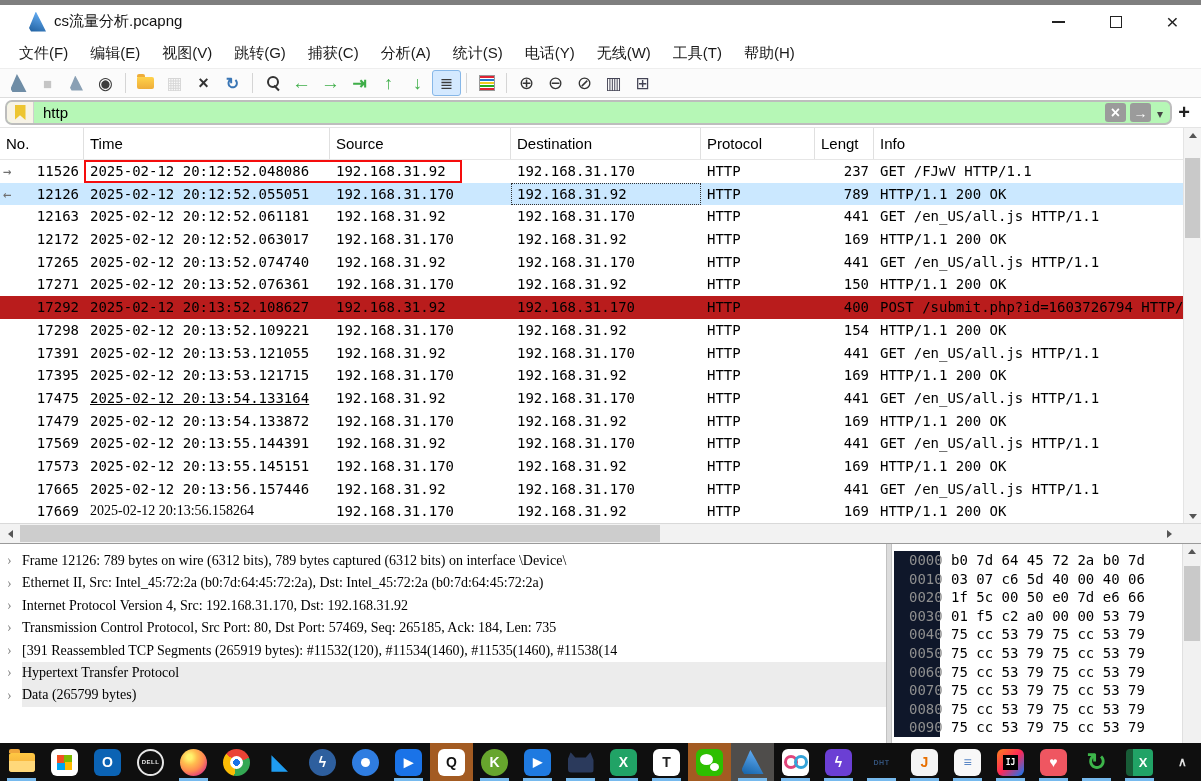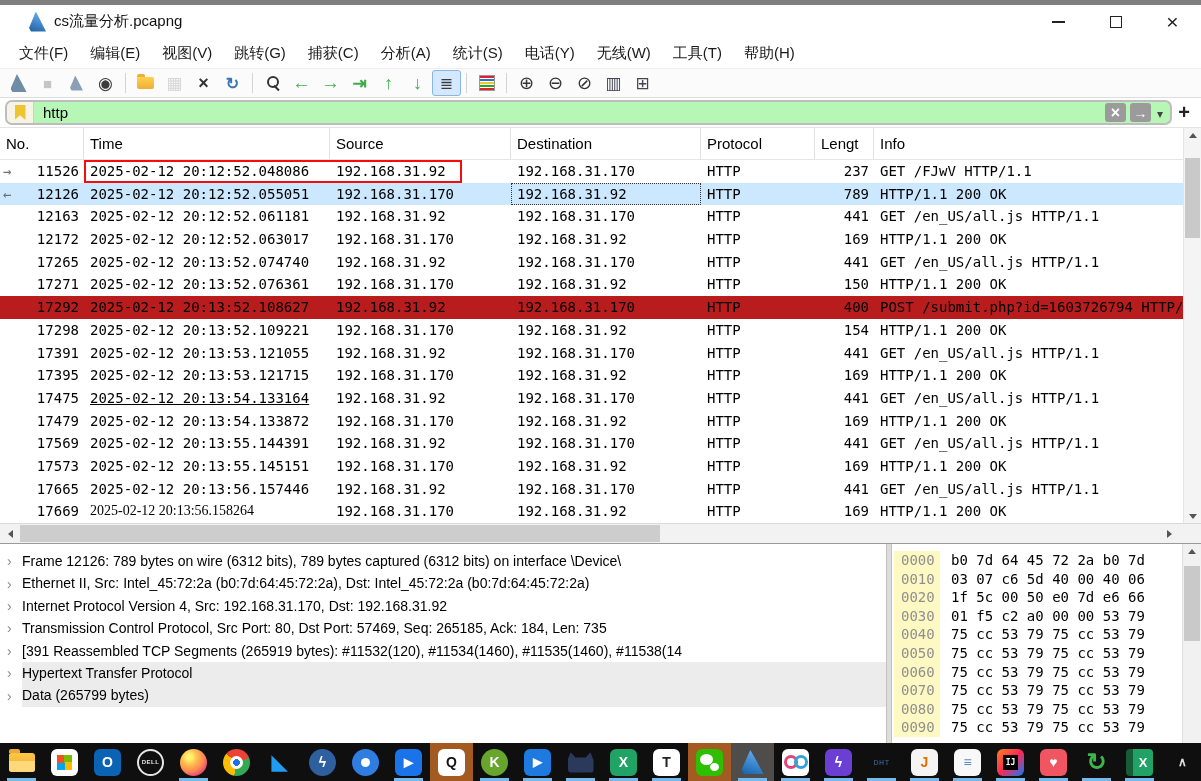--- a/index.html
+++ b/index.html
@@ -96,29 +96,29 @@
   .hscroll { position:absolute; left:0; right:0; bottom:0; height:20px; background:#f2f2f2; border-top:1px solid #d9d9d9; }
   .hthumb { position:absolute; left:20px; top:1px; bottom:1px; width:640px; background:#cdcdcd; }
   .harrow-l, .harrow-r { position:absolute; top:0; bottom:0; width:20px; display:flex; align-items:center; justify-content:center; }
   .harrow-l { left:0; } .harrow-r { right:22px; }
   .harrow-l::before { content:""; border:4px solid transparent; border-right:5px solid #555; margin-right:4px; }
   .harrow-r::before { content:""; border:4px solid transparent; border-left:5px solid #555; margin-left:4px; }
 
   
   .bottom { flex:1; display:flex; border-top:1px solid #9a9a9a; background:#fff; overflow:hidden; }
   .details { width:886px; overflow:hidden; padding-top:6px; }
-  .dline { height:22.4px; display:flex; align-items:center; font-family:Liberation Sans, sans-serif; font-size:14px; white-space:pre; }
+  .dline { height:22.4px; display:flex; align-items:center; font-family:Liberation Serif, serif; font-size:14px; white-space:pre; }
   .dexp { width:22px; padding-left:7px; color:#8a8a8a; font-size:14px; flex:none; }
   .dexp::before { content:"›"; }
   .dtext { flex:1; line-height:22.4px; overflow:hidden; }
   .dline.hl .dtext { background:#ececec; }
   .splitter { width:6px; background:#dcdcdc; border-left:1px solid #c2c2c2; border-right:1px solid #c2c2c2; }
   .hexpane { flex:1; position:relative; overflow:hidden; padding-top:7px; }
   .hxrow { height:18.6px; display:flex; font-family:"DejaVu Sans Mono", monospace; font-size:14px; }
-  .hxoff { width:46px; flex:none; background:#fef9c3; color:#8f8f8f; padding-left:7px; margin-left:2px; line-height:18.6px; }
+  .hxoff { width:46px; flex:none; background:#0f172a; color:#8f8f8f; padding-left:15px; margin-left:2px; line-height:18.6px; }
   .hxbytes { padding-left:11px; white-space:pre; line-height:18.6px; color:#000; }
   .vscroll2 { position:absolute; top:0; right:0; bottom:0; width:19px; background:#f1f1f1; border-left:1px solid #e0e0e0; }
 
   
   .taskbar { flex:1; background:#0f0f0f; display:flex; align-items:stretch; overflow:hidden; }
   .tb-slot { width:43px; flex:none; display:flex; align-items:center; justify-content:center; position:relative; }
   .tb-under { position:absolute; bottom:0; left:7px; right:7px; height:3px; background:#76b9ed; }
   .tile { width:27px; height:27px; border-radius:6px; display:flex; align-items:center; justify-content:center;
           font-weight:bold; font-size:14px; position:relative; }
   .tile.small { font-size:7px; letter-spacing:.5px; }

